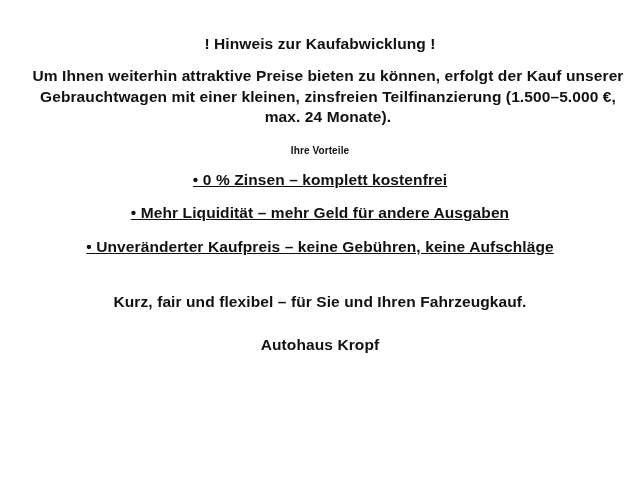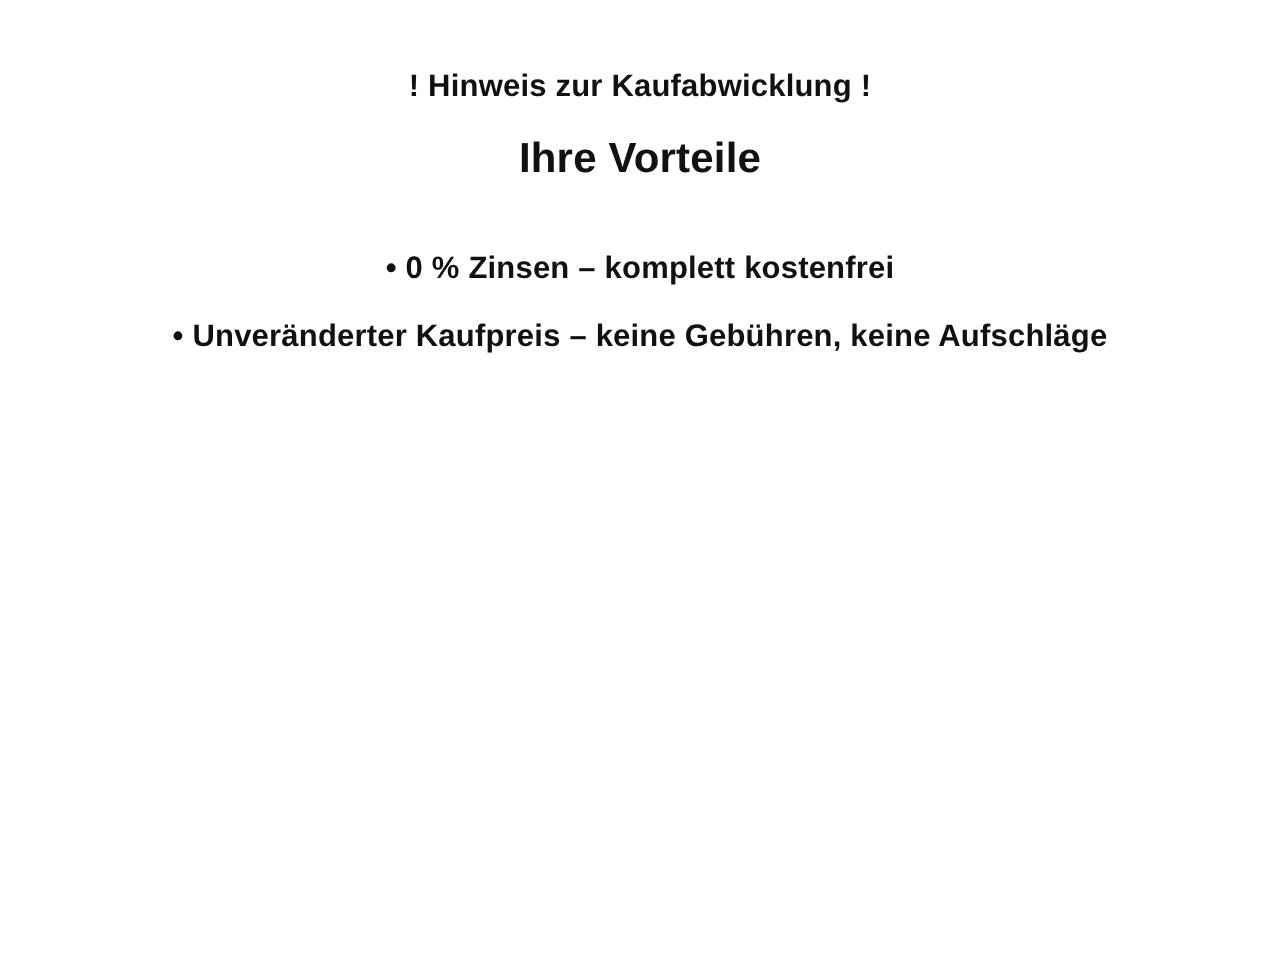--- a/index.html
+++ b/index.html
@@ -35,26 +35,27 @@
   .heading {
     font-size: 15.5px;
     margin-bottom: 12px;
   }
   .intro {
     font-size: 15.5px;
     margin-bottom: 16px;
     padding: 0 8px;
   }
   .subheading {
-    font-size: 21px;
-    margin-bottom: 31px;
+    font-size: 10px;
+    margin-bottom: 13px;
   }
   .bullet {
     font-size: 15.5px;
     margin-bottom: 13px;
+    text-decoration: underline;
   }
   .bullet:last-of-type {
     margin-bottom: 0;
   }
   .spacer-md {
     height: 22px;
   }
   .summary {
     font-size: 15.5px;
   }
@@ -66,25 +67,29 @@
     margin-bottom: 0;
   }
 </style>
 </head>
 <body>
 
 <div class="page">
 
   <div class="line heading">! Hinweis zur Kaufabwicklung !</div>
 
+  <div class="line intro">Um Ihnen weiterhin attraktive Preise bieten zu können, erfolgt der Kauf unserer Gebrauchtwagen mit einer kleinen, zinsfreien Teilfinanzierung (1.500–5.000 €, max. 24 Monate).</div>
 
   <div class="line subheading">Ihre Vorteile</div>
 
   <div class="line bullet">• 0 % Zinsen – komplett kostenfrei</div>
+  <div class="line bullet">• Mehr Liquidität – mehr Geld für andere Ausgaben</div>
   <div class="line bullet">• Unveränderter Kaufpreis – keine Gebühren, keine Aufschläge</div>
 
   <div class="spacer-md"></div>
 
+  <div class="line summary">Kurz, fair und flexibel – für Sie und Ihren Fahrzeugkauf.</div>
 
   <div class="spacer-md"></div>
 
+  <div class="line closing">Autohaus Kropf</div>
 
 </div>
 
 </body></html>

